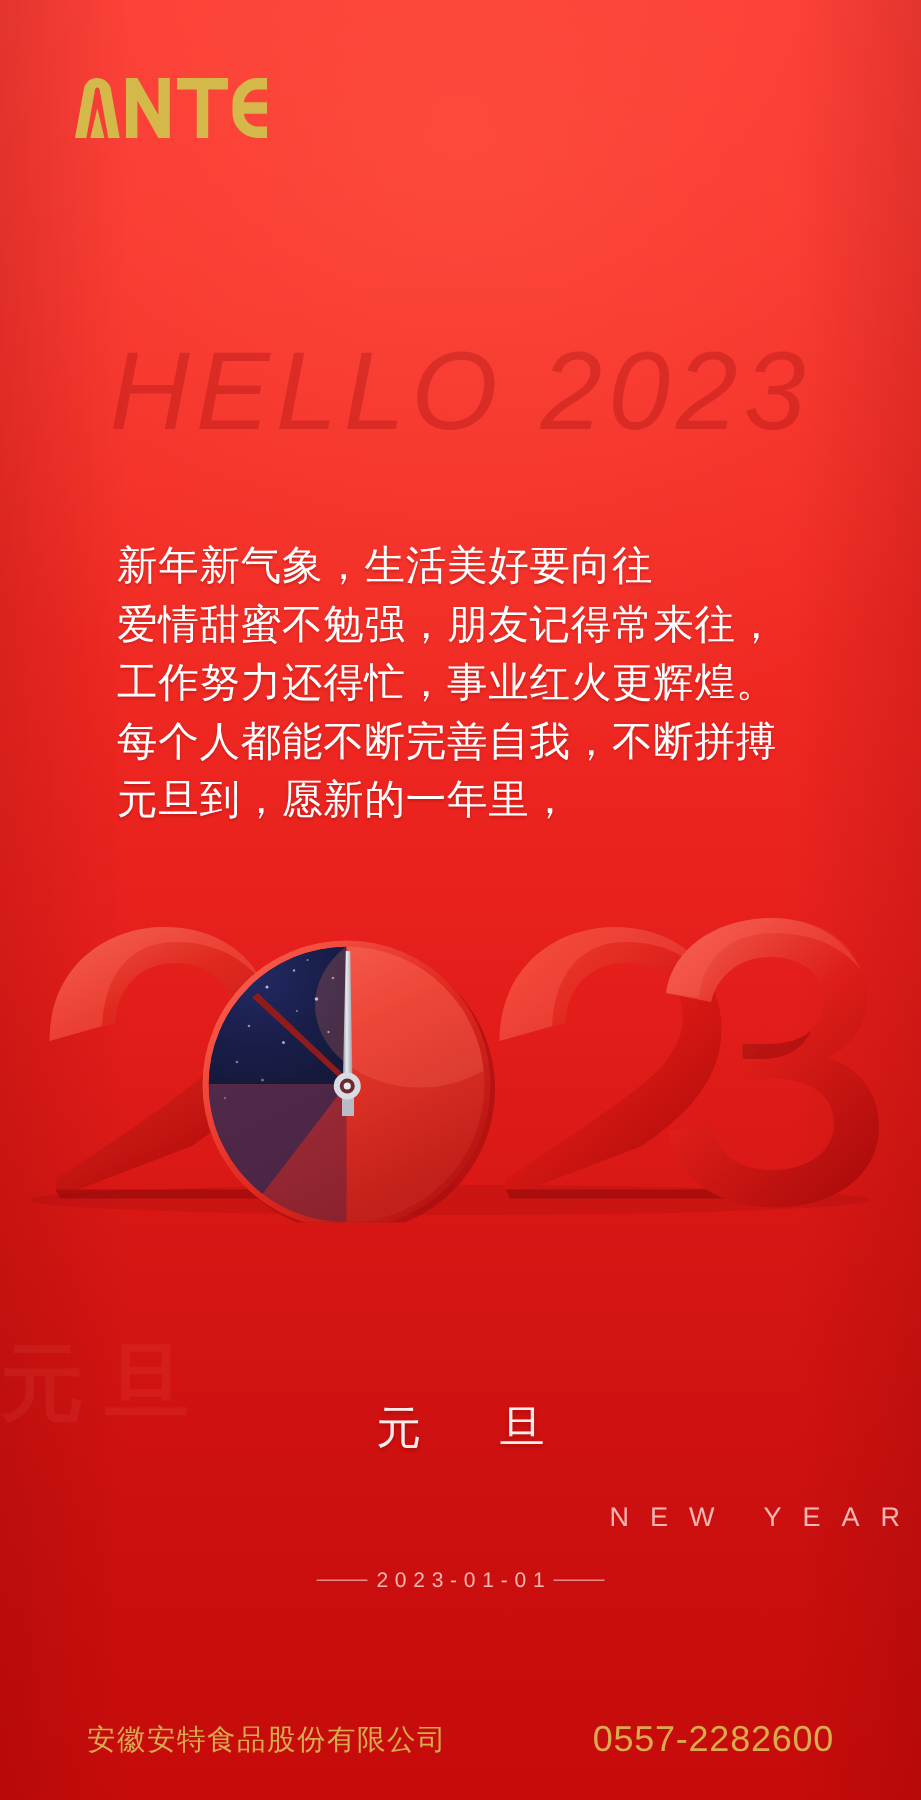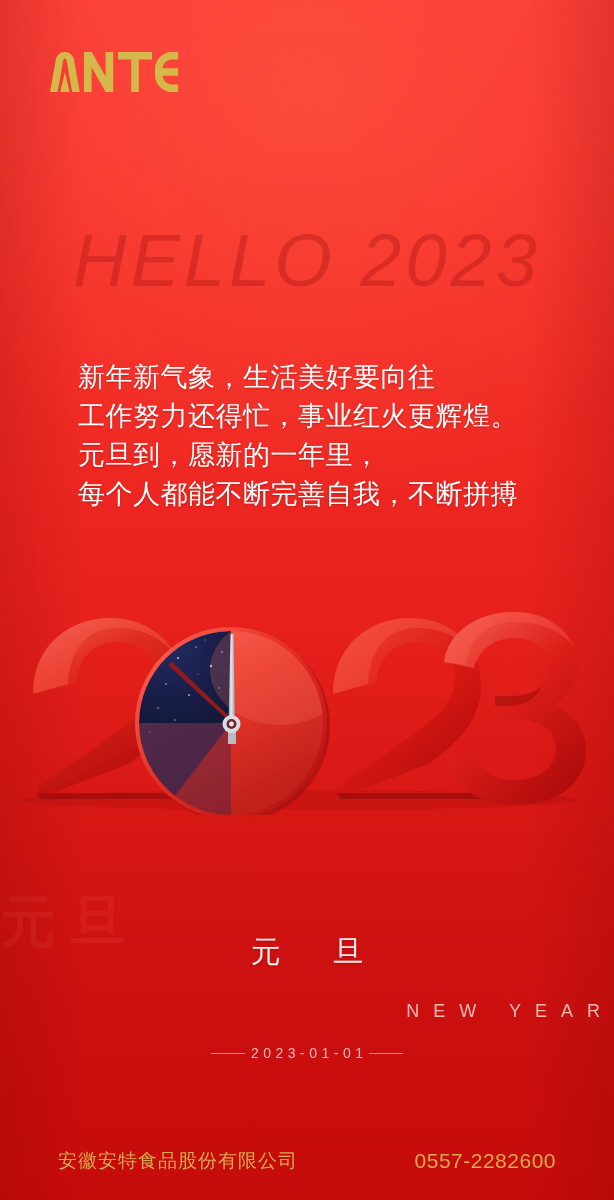--- a/index.html
+++ b/index.html
@@ -128,21 +128,21 @@
     display:flex; align-items:center;
     padding:0 58px;
   }
   .footer-company{
     font-size:19px;
     letter-spacing:1px;
     color:#d8ab4e;
   }
   .footer-phone{
     margin-left:auto;
-    font-size:21px;
+    font-size:24px;
     letter-spacing:.5px;
     color:#d8ab4e;
   }
 </style>
 </head>
 <body>
 
 <div class="poster">
 
   <div class="vignette"></div>
@@ -160,23 +160,24 @@
 
         <path d="M128 4 L122 4 C112.6 4 105 11.6 105 21 L105 27 C105 36.4 112.6 44 122 44 L128 44 L128 36.4 L122 36.4 C116.8 36.4 112.6 32.2 112.6 27 L112.6 27.8 L128 27.8 L128 20.2 L112.6 20.2 L112.6 21 C112.6 15.8 116.8 11.6 122 11.6 L128 11.6 Z"></path>
       </g>
     </svg>
   </div>
 
   <div class="hello">HELLO 2023</div>
 
   <div class="poem">
     <div>新年新气象，生活美好要向往</div>
+    <div>爱情甜蜜不勉强，朋友记得常来往，</div>
     <div>工作努力还得忙，事业红火更辉煌。</div>
+    <div>每个人都能不断完善自我，不断拼搏</div>
     <div>元旦到，愿新的一年里，</div>
-    <div>每个人都能不断完善自我，不断拼搏</div>
   </div>
 
   <div class="numerals">
     <svg viewBox="0 0 614 215" aria-hidden="true">
       <defs>
         <linearGradient id="g2a" x1="0" y1="0" x2="0.45" y2="1">
           <stop offset="0%" stop-color="#f05a4a"></stop>
           <stop offset="35%" stop-color="#e02a20"></stop>
           <stop offset="100%" stop-color="#b80d0c"></stop>
         </linearGradient>

